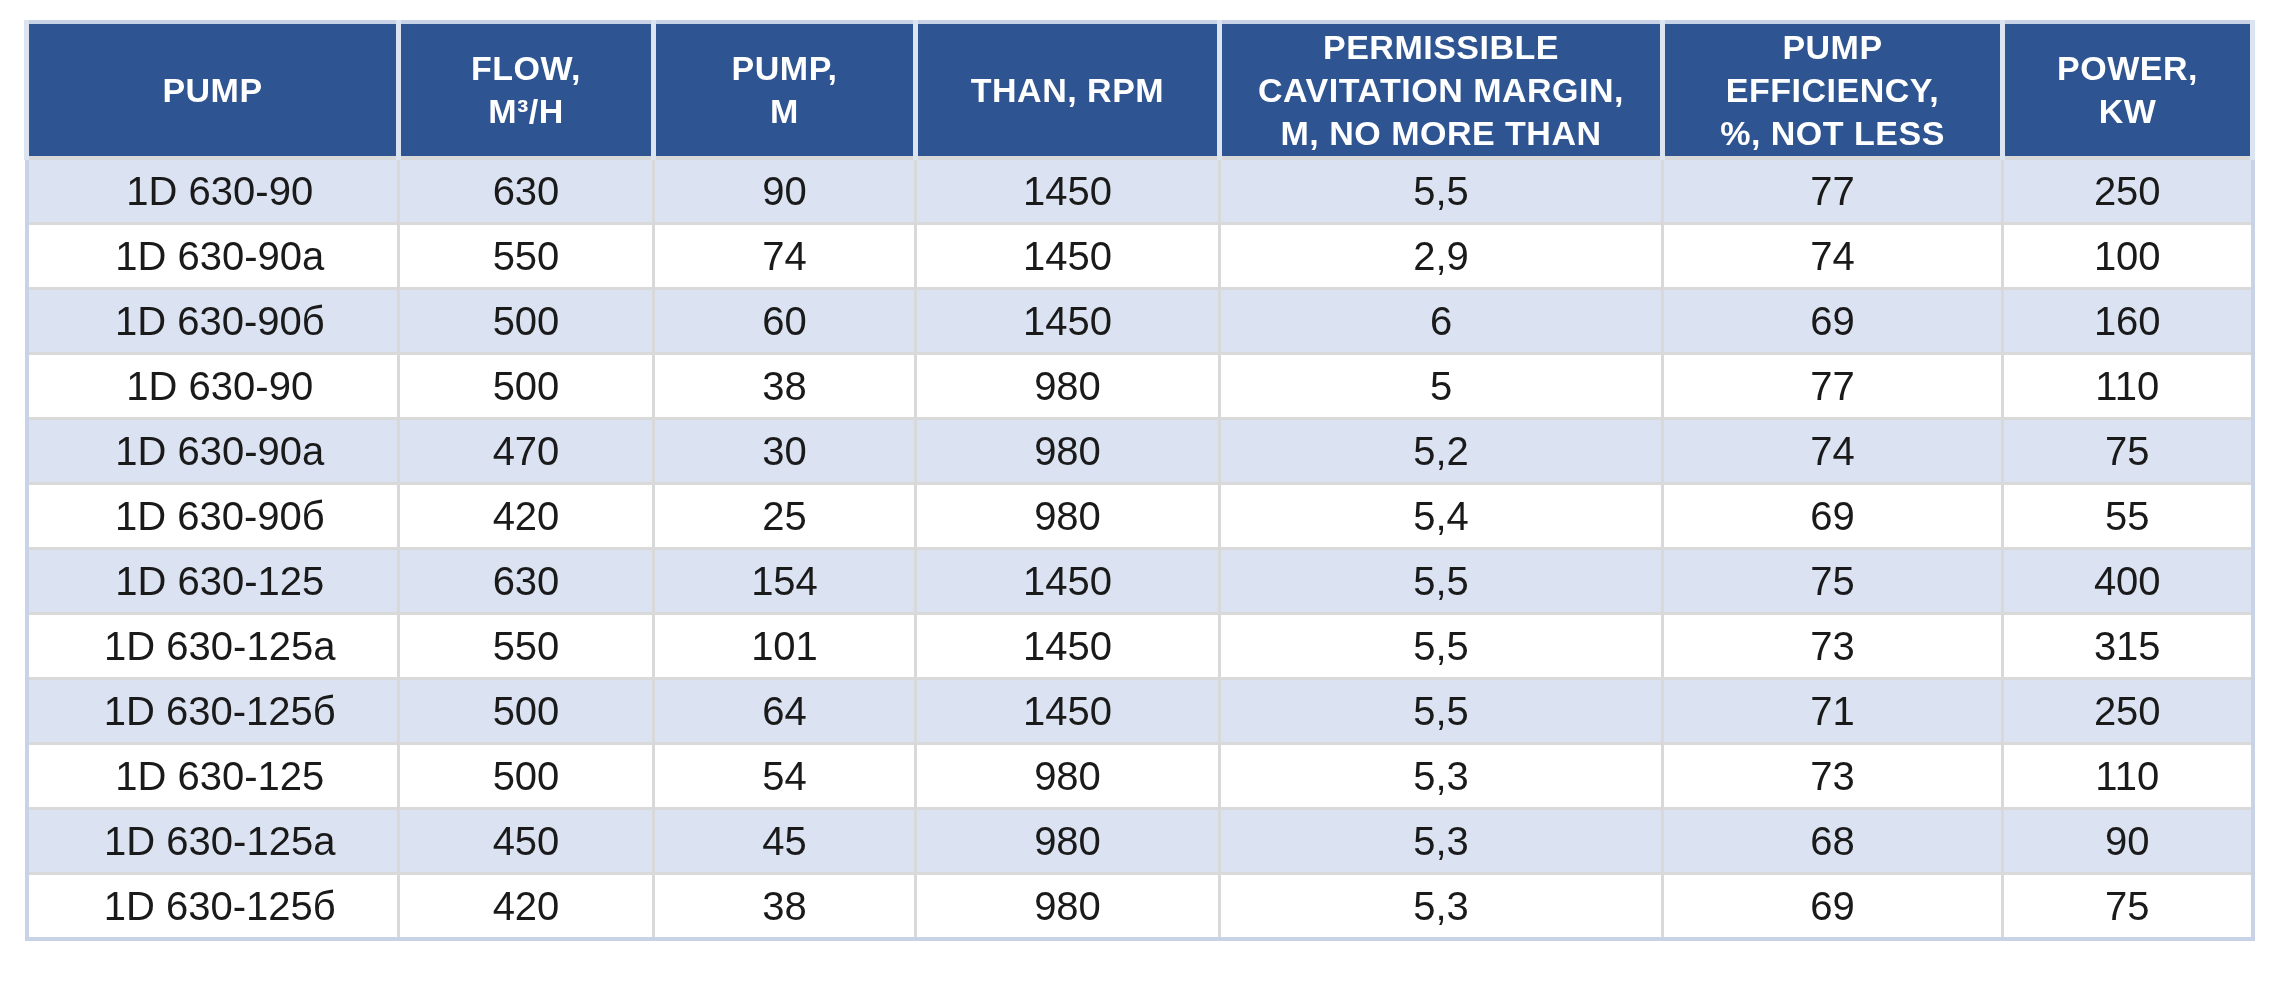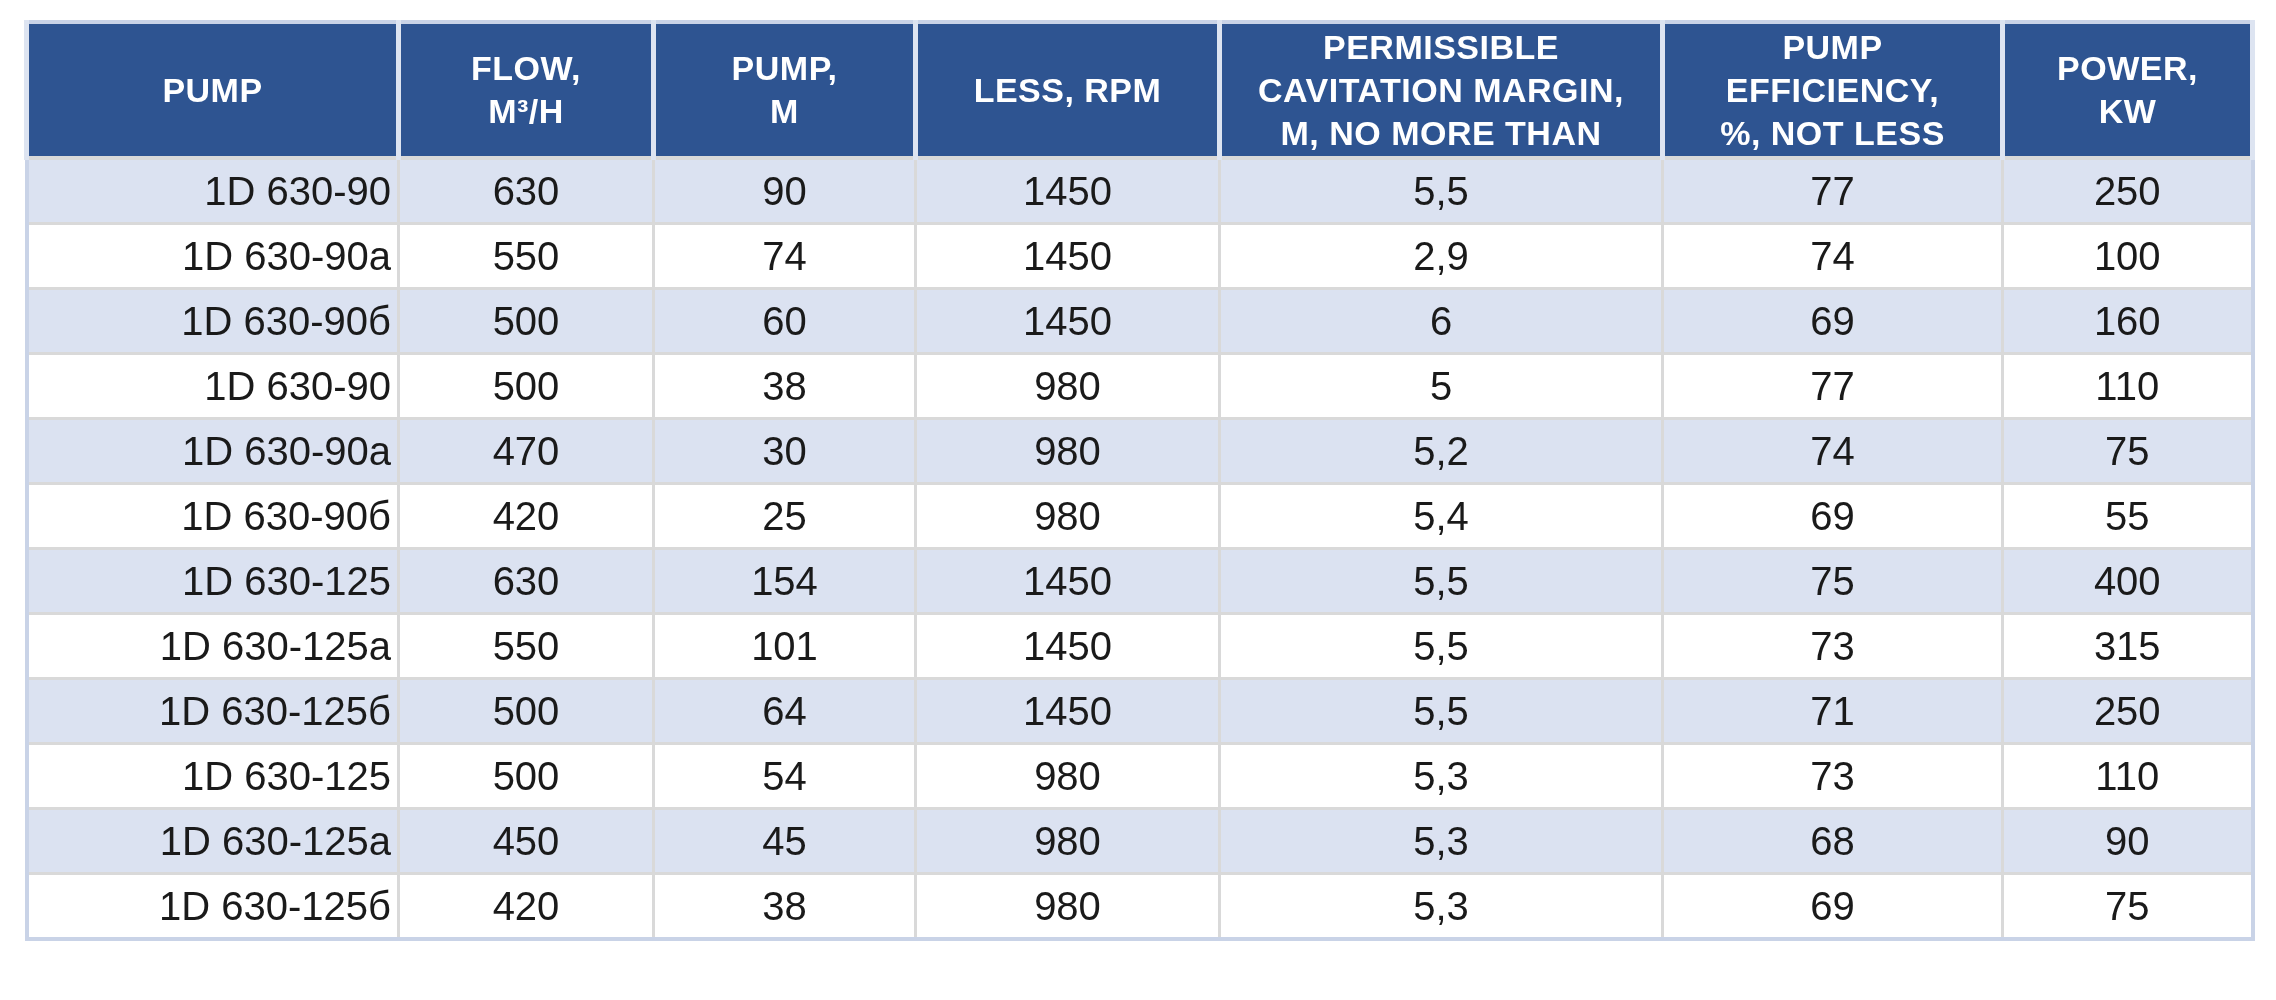--- a/index.html
+++ b/index.html
@@ -54,21 +54,21 @@
     vertical-align: middle;
     height: 62px;
     padding: 0 6px;
     border: 3px solid #d9d9d9;
     background: #ffffff;
   }
   tbody tr.alt td {
     background: #dbe2f1;
   }
   tbody td.name-cell {
-    text-align: right;
+    text-align: center;
     padding-left: 20px;
   }
 </style>
 </head>
 <body>
 
 <div class="table-wrap">
   <table class="pump-table">
     <colgroup>
       <col class="c-pump">
@@ -79,21 +79,21 @@
       <col class="c-eff">
       <col class="c-pow">
     </colgroup>
     <thead>
       <tr>
         <th>PUMP</th>
         <th>FLOW,
 M³/H</th>
         <th>PUMP,
 M</th>
-        <th>LESS, RPM</th>
+        <th>THAN, RPM</th>
         <th>PERMISSIBLE
 CAVITATION MARGIN,
 M, NO MORE THAN</th>
         <th>PUMP
 EFFICIENCY,
 %, NOT LESS</th>
         <th>POWER,
 KW</th>
       </tr>
     </thead>

